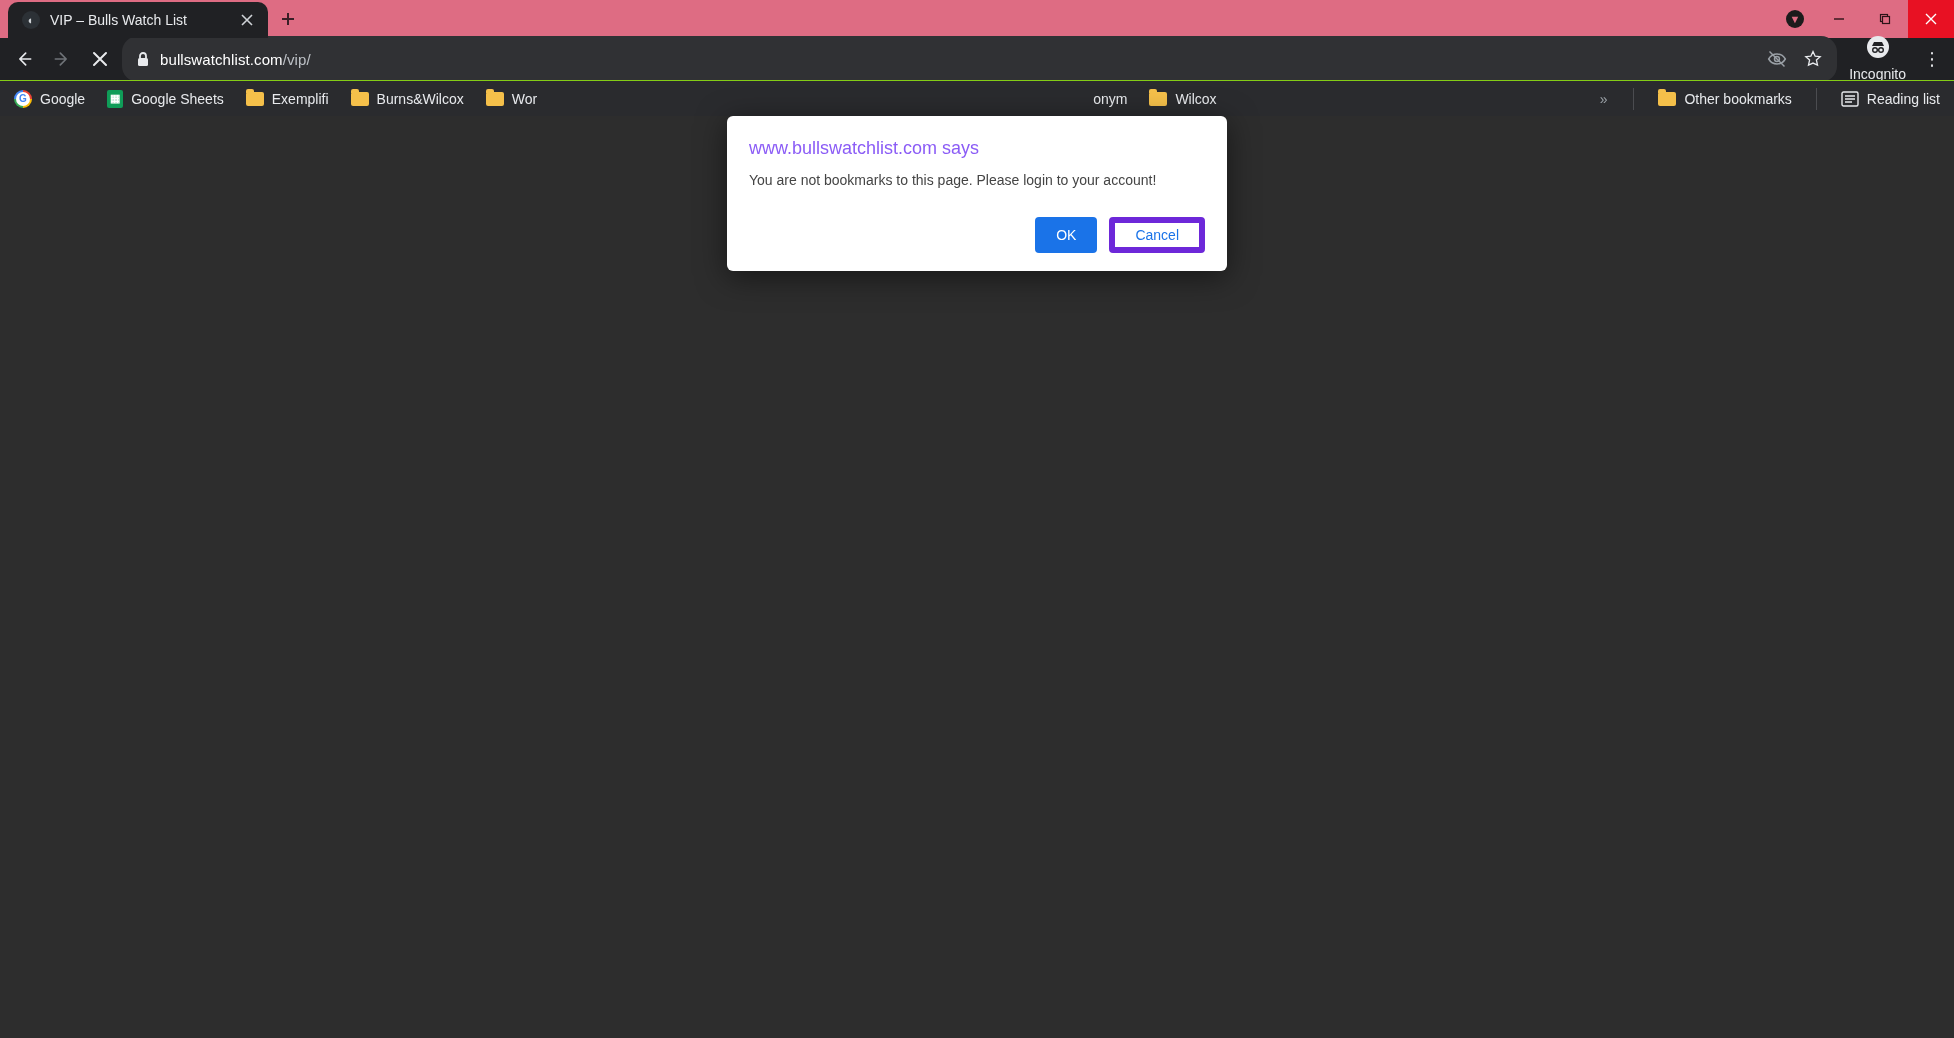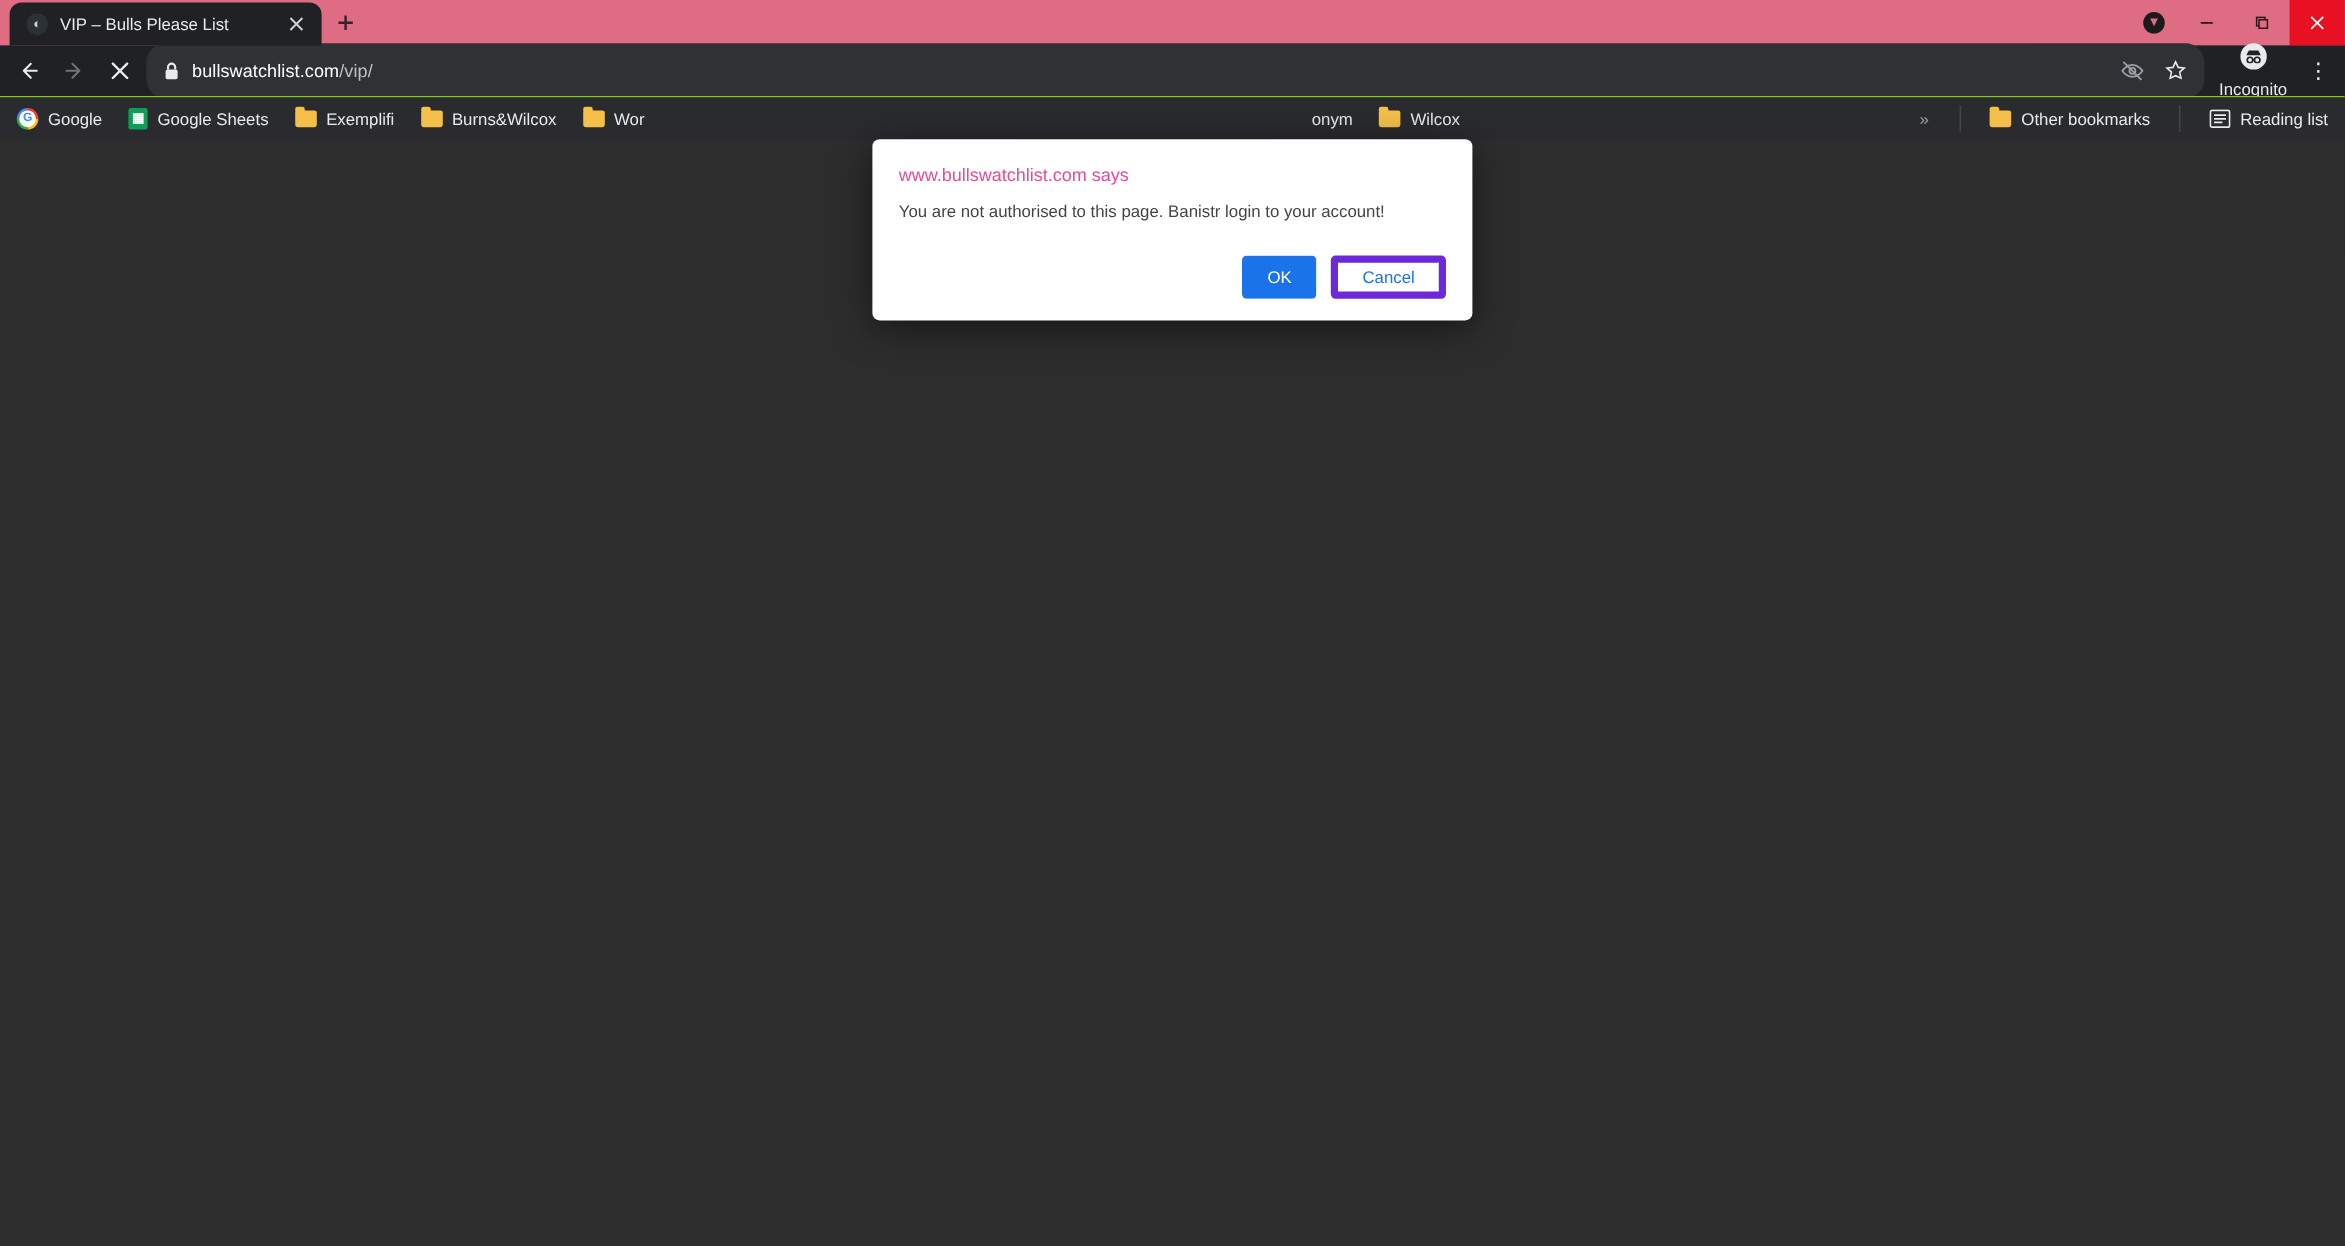--- a/index.html
+++ b/index.html
@@ -51,36 +51,36 @@
   .bm-spacer { flex:1; }
   .chevrons { color:#9aa0a6; font-size:14px; cursor:pointer; padding:0 6px; }
   .vdiv { width:1px; height:22px; background:#4b4c50; margin:0 6px; }
   .rlist-icon { width:18px; display:flex; align-items:center; justify-content:center; }
 
   
   .viewport { flex:1; background:#2d2d2d; position:relative; }
 
   
   .dialog { position:absolute; top:0; left:50%; transform:translateX(-50%); width:500px; background:#fff; border-radius:6px; box-shadow:0 6px 30px rgba(0,0,0,.5); padding:22px 22px 18px; }
-  .dlg-title { font-size:15px; color:#ec4899; margin-bottom:12px; }
+  .dlg-title { font-size:18px; color:#8b5cf6; margin-bottom:12px; }
   .dlg-msg { font-size:14px; color:#444; margin-bottom:26px; line-height:1.4; }
   .dlg-btns { display:flex; justify-content:flex-end; gap:12px; }
   .btn { height:36px; padding:0 20px; font-size:14px; border-radius:4px; cursor:pointer; display:flex;align-items:center;justify-content:center; border:1px solid transparent; }
   .btn-primary { background:#1a73e8; color:#fff; }
   .btn-secondary { background:#fff; color:#1a73e8; border:6px solid #6d28d9; }
 
   svg { display:block; }
 </style>
 </head>
 <body>
 
 <div class="titlebar">
   <div class="tab">
     <span class="favicon">◐</span>
-    <span class="tab-title">VIP – Bulls Please List</span>
+    <span class="tab-title">VIP – Bulls Watch List</span>
     <span class="tab-close">
       <svg width="12" height="12" viewBox="0 0 12 12">
           <path d="M1 1 L11 11 M11 1 L1 11" stroke="#cfd3d7" stroke-width="1.6"></path>
         </svg>
     </span>
   </div>
   <div class="newtab">
     <svg width="16" height="16" viewBox="0 0 16 16">
         <path d="M8 2 V14 M2 8 H14" stroke="#3a1f27" stroke-width="2"></path>
       </svg>
@@ -212,19 +212,19 @@
           <path d="M4 5h10M4 8h10M4 11h7" stroke="#e8eaed" stroke-width="1.4"></path>
         </svg>
     </span>
     <span>Reading list</span>
   </div>
 </div>
 
 <div class="viewport">
   <div class="dialog">
     <div class="dlg-title">www.bullswatchlist.com says</div>
-    <div class="dlg-msg">You are not authorised to this page. Banistr login to your account!</div>
+    <div class="dlg-msg">You are not bookmarks to this page. Please login to your account!</div>
     <div class="dlg-btns">
       <div class="btn btn-primary">OK</div>
       <div class="btn btn-secondary">Cancel</div>
     </div>
   </div>
 </div>
 
 </body></html>

